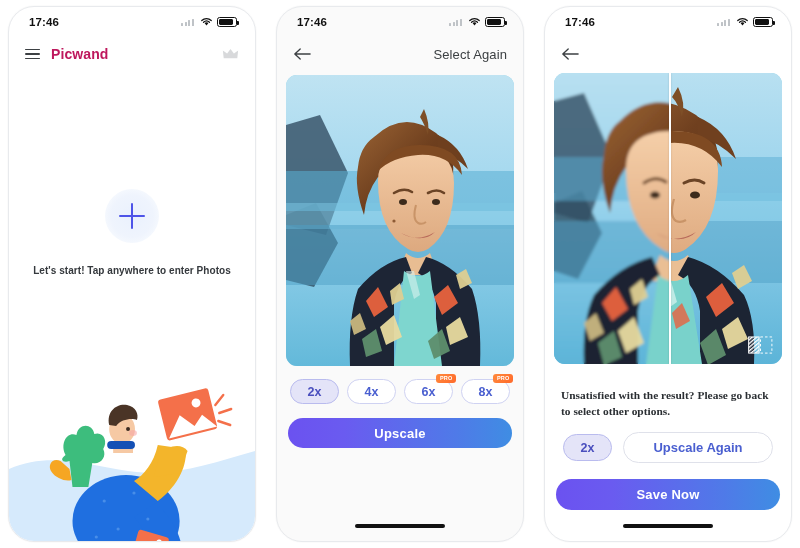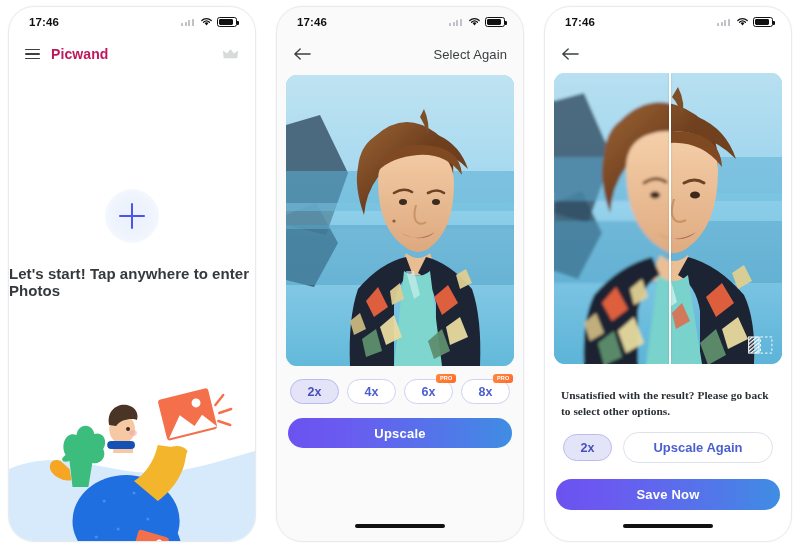--- a/index.html
+++ b/index.html
@@ -94,21 +94,21 @@
     width:54px;height:54px;border-radius:50%;
     background:radial-gradient(circle at 50% 50%, #eaf1fd 0%, #eff4fd 55%, #f7fafe 78%, rgba(255,255,255,0) 100%);
     display:flex;align-items:center;justify-content:center;
     cursor:pointer;
   }
   .plus-glyph{position:relative;width:26px;height:26px;}
   .plus-glyph i{position:absolute;background:#4e54e8;border-radius:1px;}
   .plus-glyph i:nth-child(1){left:0;top:12px;width:26px;height:2px;}
   .plus-glyph i:nth-child(2){top:0;left:12px;height:26px;width:2px;}
   .hint{
-    margin-top:22px;font-size:15px;font-weight:bold;color:#35393d;letter-spacing:.05px;
+    margin-top:22px;font-size:10px;font-weight:bold;color:#35393d;letter-spacing:.05px;
   }
 
   
   .illo{position:absolute;left:0;bottom:0;width:100%;height:222px;}
 
   .homebar{
     position:absolute;left:50%;transform:translateX(-50%);bottom:13px;
     width:90px;height:4.4px;border-radius:3px;background:#111;
   }
 

